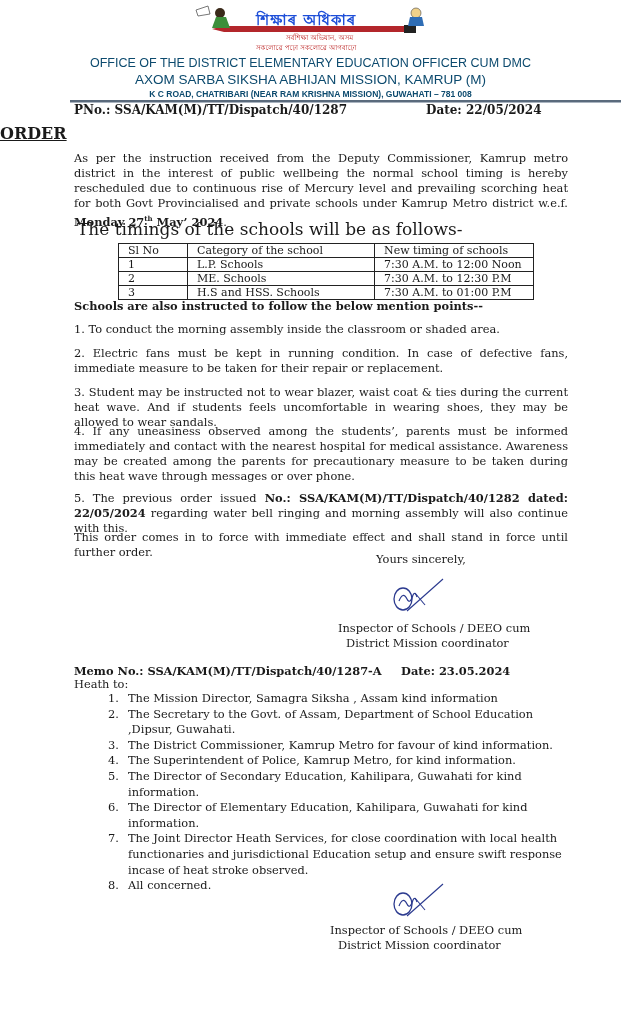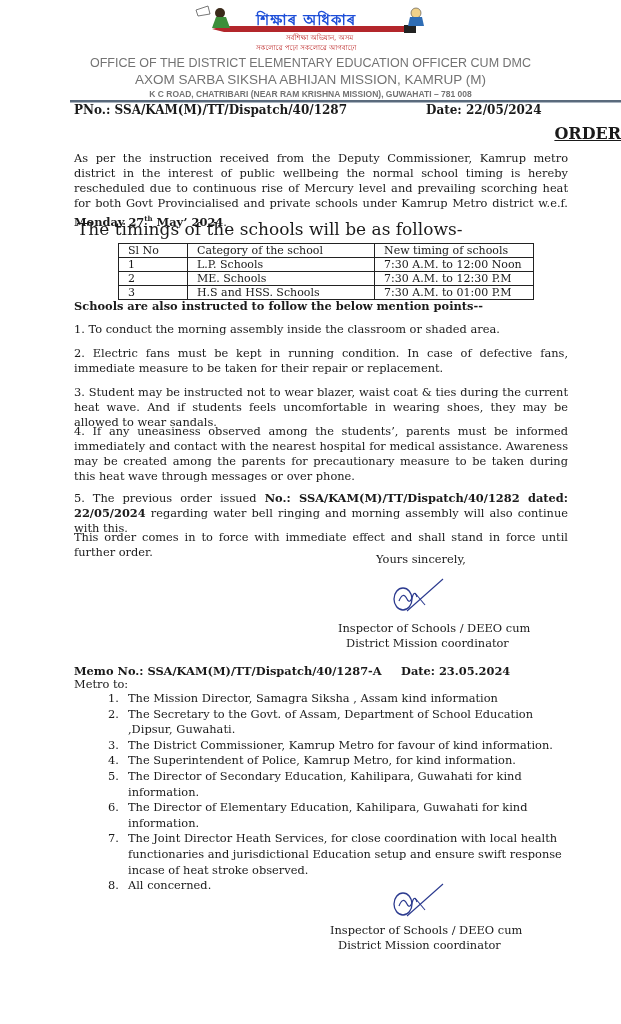--- a/index.html
+++ b/index.html
@@ -7,31 +7,31 @@
          font-family: "DejaVu Serif", "Liberation Serif", serif; color: #1a1a1a; }
   .abs { position: absolute; }
 
   
   #logo { left: 190px; top: 4px; width: 250px; height: 48px; }
   #logo .title-bn { position: absolute; left: 66px; top: 4px; font-size: 15px; font-weight: bold;
                     color: #1d4ed8; font-family: "DejaVu Sans", sans-serif; letter-spacing: 1px; }
   #logo .sub1 { position: absolute; left: 96px; top: 28px; font-size: 7px; color: #b22; font-family: "DejaVu Sans", sans-serif; }
   #logo .sub2 { position: absolute; left: 66px; top: 38px; font-size: 7px; color: #b22; font-family: "DejaVu Sans", sans-serif; }
 
-  .hdr { left: 0; width: 621px; text-align: center; font-family: "Liberation Sans", sans-serif; color: #737373; }
+  .hdr { left: 0; width: 621px; text-align: center; font-family: "Liberation Sans", sans-serif; color: #0c4a6e; }
   #hdr1 { top: 56px; font-size: 12.5px; }
   #hdr2 { top: 72px; font-size: 13.5px; }
   #hdr3 { top: 89px; font-size: 8.5px; font-weight: bold; }
   #hdr-rule { left: 70px; top: 100px; width: 551px; height: 2px; background: #5a6a7c; }
   #hdr-rule2 { left: 70px; top: 102px; width: 551px; height: 1px; background: #aab4c0; }
 
   #ref-no { left: 74px; top: 103px; font-size: 12px; font-weight: bold; }
   #ref-date { left: 426px; top: 103px; font-size: 12px; font-weight: bold; }
 
-  #order-title { left: 0; width: 621px; text-align: right; top: 124px; font-size: 16px; font-weight: bold; text-decoration: underline; }
+  #order-title { left: 0; width: 621px; text-align: left; top: 124px; font-size: 16px; font-weight: bold; text-decoration: underline; }
 
   .para { left: 74px; width: 494px; font-size: 11.4px; line-height: 15px; text-align: justify; }
   #intro { top: 151px; }
   #timings-heading { left: 77px; top: 219px; font-size: 17px; font-weight: normal; }
 
   table#timings { position: absolute; left: 118px; top: 243px; border-collapse: collapse; font-size: 11px; }
   #timings td { border: 1px solid #222; padding: 0 9px; height: 13px; line-height: 13px; }
   #timings td.c1 { width: 50px; }
   #timings td.c2 { width: 168px; }
   #timings td.c3 { width: 140px; }
@@ -144,21 +144,21 @@
   <line x1="30" y1="18" x2="40" y2="30" stroke="#2b3a8f" stroke-width="1.1"></line>
 </svg>
 
 <div id="sign1" class="abs sign-block">
   <div>Inspector of Schools / DEEO cum</div>
   <div class="l2">District Mission coordinator</div>
 </div>
 
 <div id="memo-no" class="abs">Memo No.: SSA/KAM(M)/TT/Dispatch/40/1287-A</div>
 <div id="memo-date" class="abs">Date: 23.05.2024</div>
-<div id="copy-to" class="abs">Metro to:</div>
+<div id="copy-to" class="abs">Heath to:</div>
 
 <ul id="copy-list" class="abs">
   <li>
       <span class="num">1.</span>
       <span class="txt">The Mission Director, Samagra Siksha , Assam kind information</span>
     </li>
   <li>
       <span class="num">2.</span>
       <span class="txt">The  Secretary to the Govt. of Assam, Department of School Education ,Dipsur, Guwahati.</span>
     </li>

